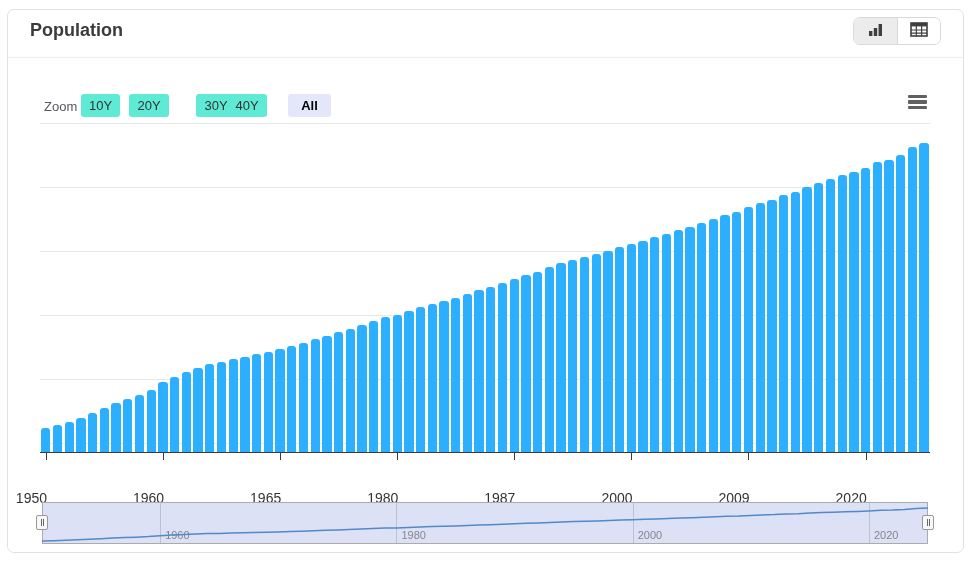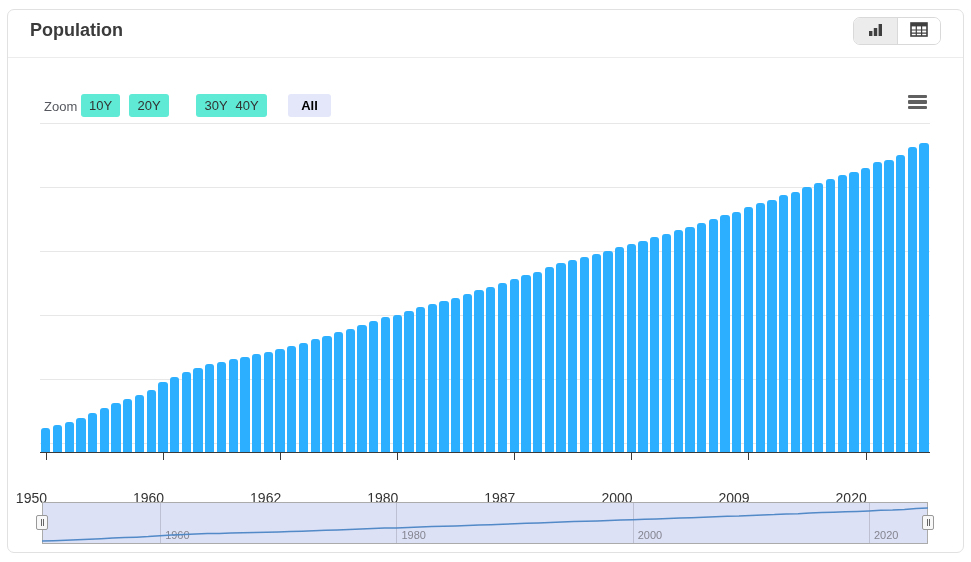--- a/index.html
+++ b/index.html
@@ -204,21 +204,21 @@
       <div class="bar" style="left: 907.779px; top: 147px; height: 305px; background: rgb(44, 175, 254);"></div>
       <div class="bar" style="left: 919.489px; top: 143px; height: 309px; background: rgb(44, 175, 254);"></div>
     </div>
   <div class="abs axis-line"></div>
   <div id="x-axis">
       <div class="tick" style="left: 45.8553px;"></div>
       <div class="x-label" style="left: 45.8553px;">1950</div>
       <div class="tick" style="left: 162.961px;"></div>
       <div class="x-label" style="left: 162.961px;">1960</div>
       <div class="tick" style="left: 280.066px;"></div>
-      <div class="x-label" style="left: 280.066px;">1962</div>
+      <div class="x-label" style="left: 280.066px;">1965</div>
       <div class="tick" style="left: 397.171px;"></div>
       <div class="x-label" style="left: 397.171px;">1980</div>
       <div class="tick" style="left: 514.276px;"></div>
       <div class="x-label" style="left: 514.276px;">1987</div>
       <div class="tick" style="left: 631.382px;"></div>
       <div class="x-label" style="left: 631.382px;">2000</div>
       <div class="tick" style="left: 748.487px;"></div>
       <div class="x-label" style="left: 748.487px;">2009</div>
       <div class="tick" style="left: 865.592px;"></div>
       <div class="x-label" style="left: 865.592px;">2020</div>

